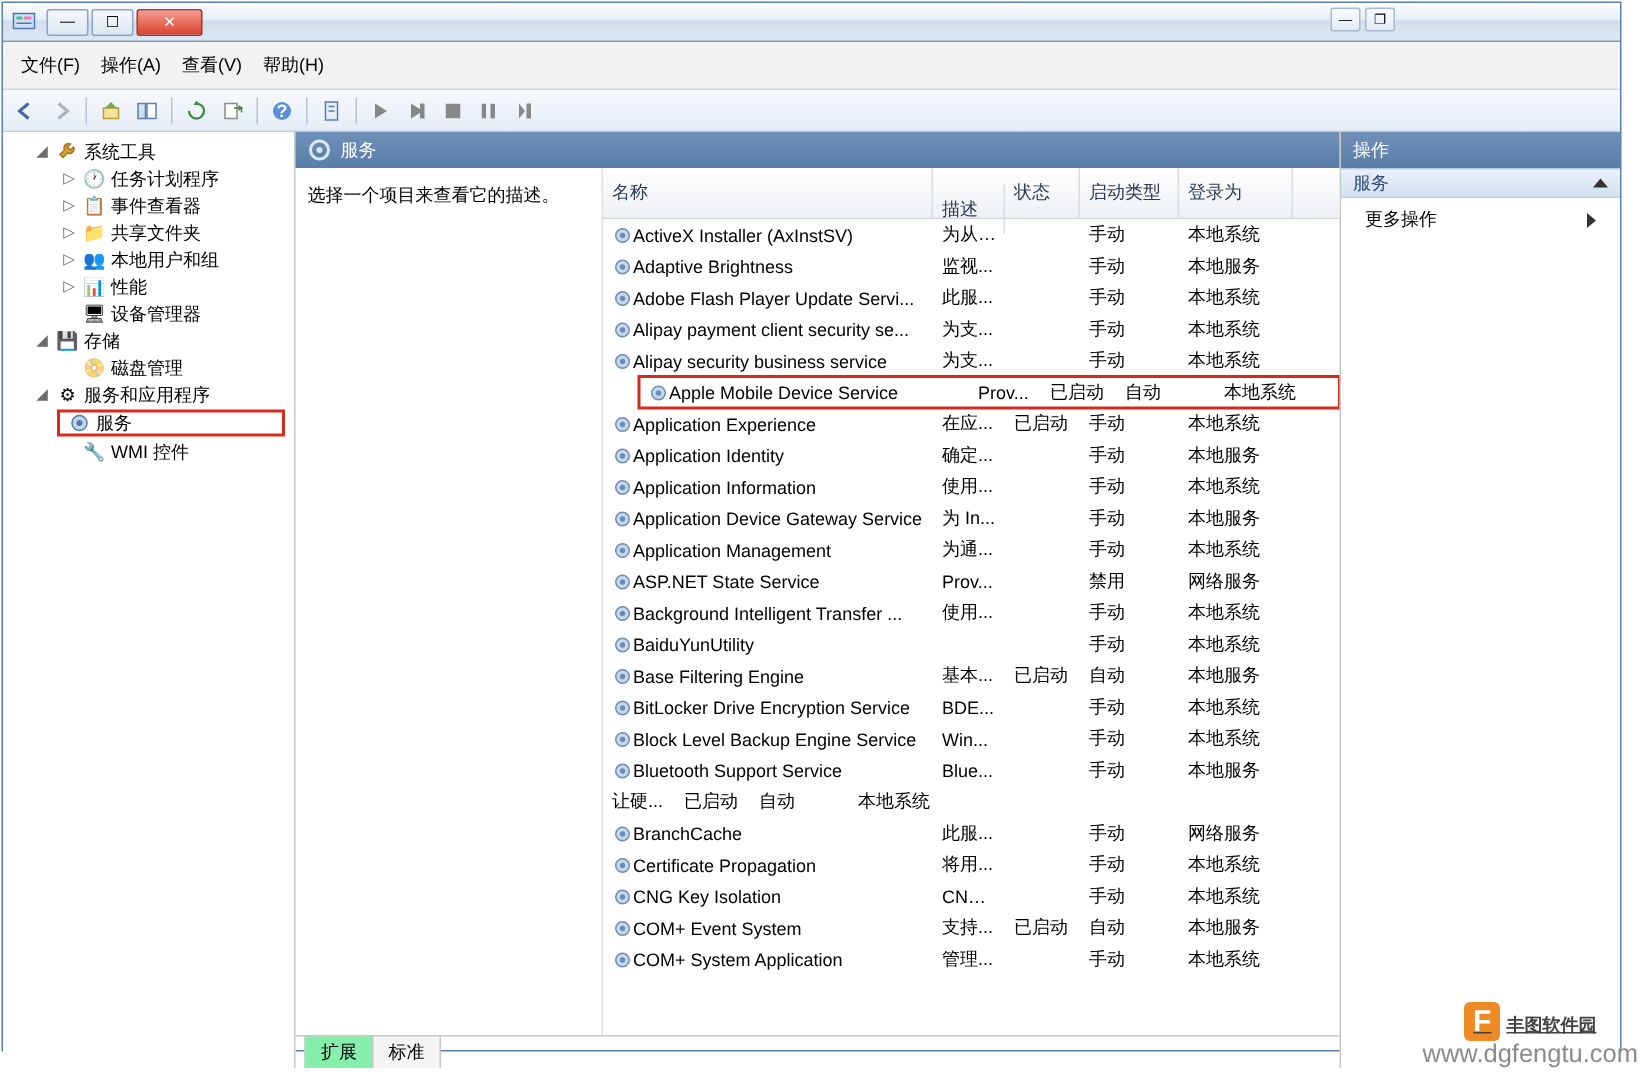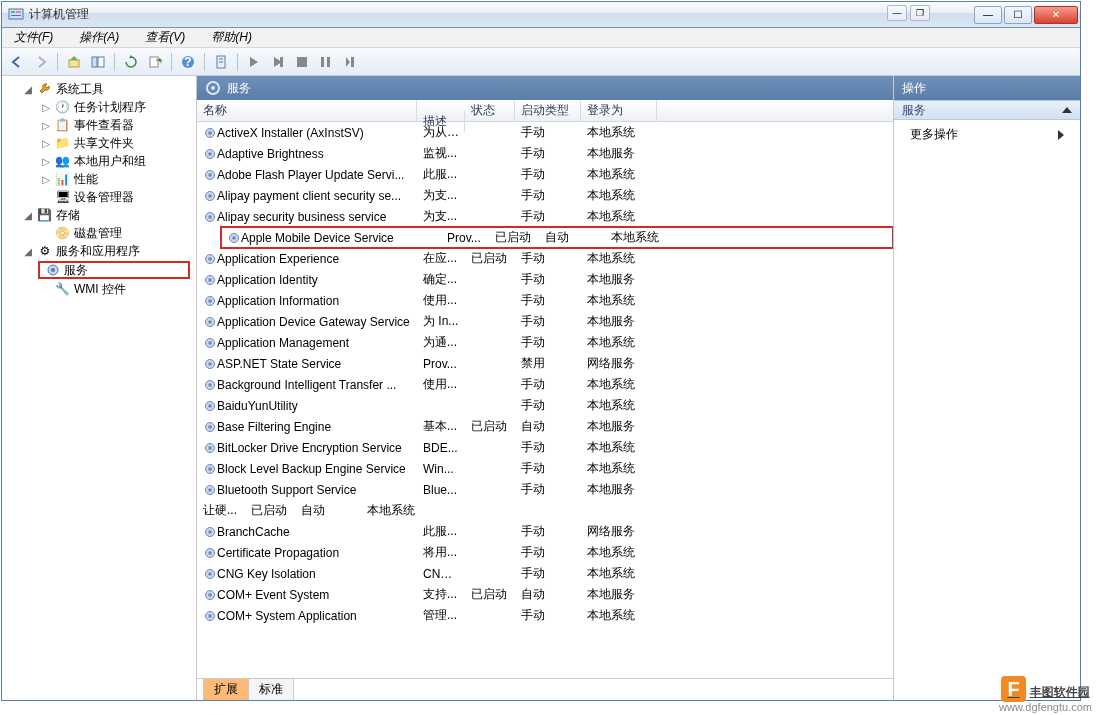--- a/index.html
+++ b/index.html
@@ -9,21 +9,21 @@
 
 
 .titlebar { height: 26px; background: linear-gradient(to bottom, #fdfefe 0%, #e7eef7 45%, #d3deed 46%, #dce6f3 100%); display: flex; align-items: center; padding-left: 6px; border-bottom: 1px solid #7a96b8; }
 .titlebar .icon { width: 16px; height: 16px; margin-right: 5px; }
 .titlebar .title { flex: 1; color: #2b2b2b; }
 .win-controls { display: flex; margin-right: 2px; }
 .win-btn { width: 28px; height: 18px; margin-left: 2px; border: 1px solid #8aa4c4; background: linear-gradient(#f4f8fc,#dbe6f3); display: flex; align-items: center; justify-content: center; border-radius: 2px; font-size: 10px; cursor:pointer;}
 .win-btn.close { width: 44px; background: linear-gradient(#f59b8f,#d84330); border-color:#a5362a; color:#fff; }
 
 
-.menubar { height: 20px; background:#f2f2f2; display: flex; align-items: center; padding: 0 6px; gap: 14px; border-bottom:1px solid #d7d7d7;font-style:italic;}
+.menubar { height: 32px; background:#f2f2f2; display: flex; align-items: center; padding: 0 6px; gap: 2px; border-bottom:1px solid #d7d7d7;}
 .menubar span { padding: 2px 6px; cursor:pointer;}
 
 
 .toolbar { height: 28px; background: linear-gradient(#f7fafd,#e4ecf6); border-bottom:1px solid #c1cddb; display:flex; align-items:center; padding:0 4px; gap:2px;}
 .tbtn { width:22px; height:22px; display:flex; align-items:center; justify-content:center; border:1px solid transparent; cursor:pointer;}
 .tsep{width:1px;height:18px;background:#b7c3d3;margin:0 3px;}
 
 
 .main { display:flex; height: calc(100% - 26px - 20px - 28px); }
 
@@ -38,56 +38,56 @@
 
 
 .center-panel { flex:1; display:flex; flex-direction:column; border-right:1px solid #c8c8c8;}
 .services-header { height:24px; background: linear-gradient(#6f90b8,#5a7ea9); color:#fff; display:flex; align-items:center; padding:0 8px; gap:6px; font-size:13px;}
 .services-header .gear{color:#dbe8f9;}
 .center-body { flex:1; display:flex; overflow:hidden;}
 .desc-pane { width:205px; padding:10px 8px; border-right:1px solid #e0e0e0;}
 .list-pane { flex:1; overflow:auto; position:relative;}
 
 
-.col-header { position:sticky; top:0; height:22px; background:linear-gradient(#fefefe,#eef1f5); border-bottom:1px solid #d1d6dd; display:flex; align-items:center; z-index:2;}
+.col-header { position:sticky; top:0; height:34px; background:linear-gradient(#fefefe,#eef1f5); border-bottom:1px solid #d1d6dd; display:flex; align-items:center; z-index:2;}
 .col-header .col { padding:0 6px; border-right:1px solid #d7dce3; height:100%; display:flex; align-items:center; color:#2b3a55;}
 .col.name{width:220px;}
 .col.desc{width:48px;margin-top:21px;}
 .col.state{width:50px;}
 .col.stype{width:66px;}
 .col.logon{width:76px;}
 
 .svc-row{height:21px; display:flex; align-items:center;}
 .svc-row .cell{padding:0 6px; overflow:hidden; text-overflow:ellipsis; white-space:nowrap;}
 .svc-row .cell.name{width:220px; display:flex; align-items:center; gap:0;}
 .svc-row .cell.desc{width:48px;}
 .svc-row .cell.state{width:50px;}
 .svc-row .cell.stype{width:66px;}
 .svc-row .cell.logon{width:76px;}
 .svc-gear{width:14px;height:14px;display:inline-flex;align-items:center;justify-content:center;color:#6d8bb5;}
 .svc-row.highlight{outline:2px solid #d62a1f; outline-offset:-1px;margin-left:24px;}
 
 
 .view-tabs{height:22px; border-top:1px solid #c8c8c8; display:flex; align-items:flex-end; padding-left:6px;}
 .vtab{padding:2px 10px; border:1px solid #c8c8c8; border-bottom:none; background:#f5f5f5; margin-right:-1px; cursor:pointer; font-size:12px;}
-.vtab.active{background:#fdba74;}
+.vtab.active{background:#86efac;}
 
 
 .right-panel{width:186px; background:#fff;}
 .right-panel .hdr{height:24px; background: linear-gradient(#6f90b8,#5a7ea9); color:#fff; padding:0 8px; display:flex; align-items:center;}
 .right-panel .section{height:20px;background:linear-gradient(#eaf1fb,#d2e0f1);border-top:1px solid #b7c9e1;border-bottom:1px solid #b7c9e1;padding:0 8px;display:flex;align-items:center;justify-content:space-between;color:#2e4a72;}
 .right-panel .item{padding:6px 16px; display:flex; align-items:center; justify-content:space-between; cursor:pointer;}
 .triangle{width:0;height:0;border-top:5px solid transparent;border-bottom:5px solid transparent;border-left:6px solid #333;}
 .triangle.up{border-left:5px solid transparent;border-right:5px solid transparent;border-bottom:6px solid #333;border-top:none;}
 
 
 .brand{position:absolute; right:4px; bottom:2px; display:flex; flex-direction:column; align-items:center;}
 .brand .logo{font-size:18px;font-weight:bold; color:#444;text-decoration:underline;}
 .brand .logo .f{background:#f08a24;color:#fff;padding:2px 6px;border-radius:4px;margin-right:4px;font-size:20px;}
-.brand .url{font-size:11px;color:#8a8a8a;}
+.brand .url{font-size:17px;color:#8a8a8a;}
 
 
 .mini-ctrls{position:absolute; top:3px; right:150px; display:flex; gap:3px;}
 .mini-ctrls .mbtn{width:20px;height:16px;border:1px solid #a7b8cf;background:linear-gradient(#f7fafd,#e4ecf6);font-size:9px;display:flex;align-items:center;justify-content:center;border-radius:2px;}
 
 
 .list-pane::-webkit-scrollbar{width:16px;}
 .list-pane::-webkit-scrollbar-track{background:#f2f4f8;}
 .list-pane::-webkit-scrollbar-thumb{background:linear-gradient(#dce6f3,#c4d3e7);border:1px solid #9fb3cf;}
 svg{display:block;}
@@ -99,21 +99,20 @@
 
   <div class="titlebar">
     <span class="icon">
       <svg width="16" height="16" viewBox="0 0 16 16">
           <rect x="1" y="2" width="14" height="10" fill="#cde0f5" stroke="#5079a8"></rect>
           <rect x="3" y="4" width="4" height="2" fill="#5b7"></rect>
           <rect x="8" y="4" width="5" height="2" fill="#f7b"></rect>
           <rect x="3" y="8" width="10" height="1" fill="#5079a8"></rect>
         </svg>
     </span>
-    <span class="title">计算机管理</span>
     <div class="mini-ctrls">
       <div class="mbtn">—</div>
       <div class="mbtn">❐</div>
     </div>
     <div class="win-controls">
       <div class="win-btn">—</div>
       <div class="win-btn">☐</div>
       <div class="win-btn close">✕</div>
     </div>
   </div>
@@ -286,20 +285,23 @@
       <div class="services-header">
         <span class="gear">
             <svg width="16" height="16">
               <circle cx="8" cy="8" r="6" fill="none" stroke="#dbe8f9" stroke-width="2"></circle>
               <circle cx="8" cy="8" r="2" fill="#dbe8f9"></circle>
             </svg>
           </span>
         <span>服务</span>
       </div>
       <div class="center-body">
+        <div class="desc-pane">
+          <div>选择一个项目来查看它的描述。</div>
+        </div>
         <div class="list-pane">
           <div class="col-header">
             <div class="col name">名称</div>
             <div class="col desc">描述</div>
             <div class="col state">状态</div>
             <div class="col stype">启动类型</div>
             <div class="col logon">登录为</div>
           </div>
           <div id="svc-rows">
               <div class="svc-row">

